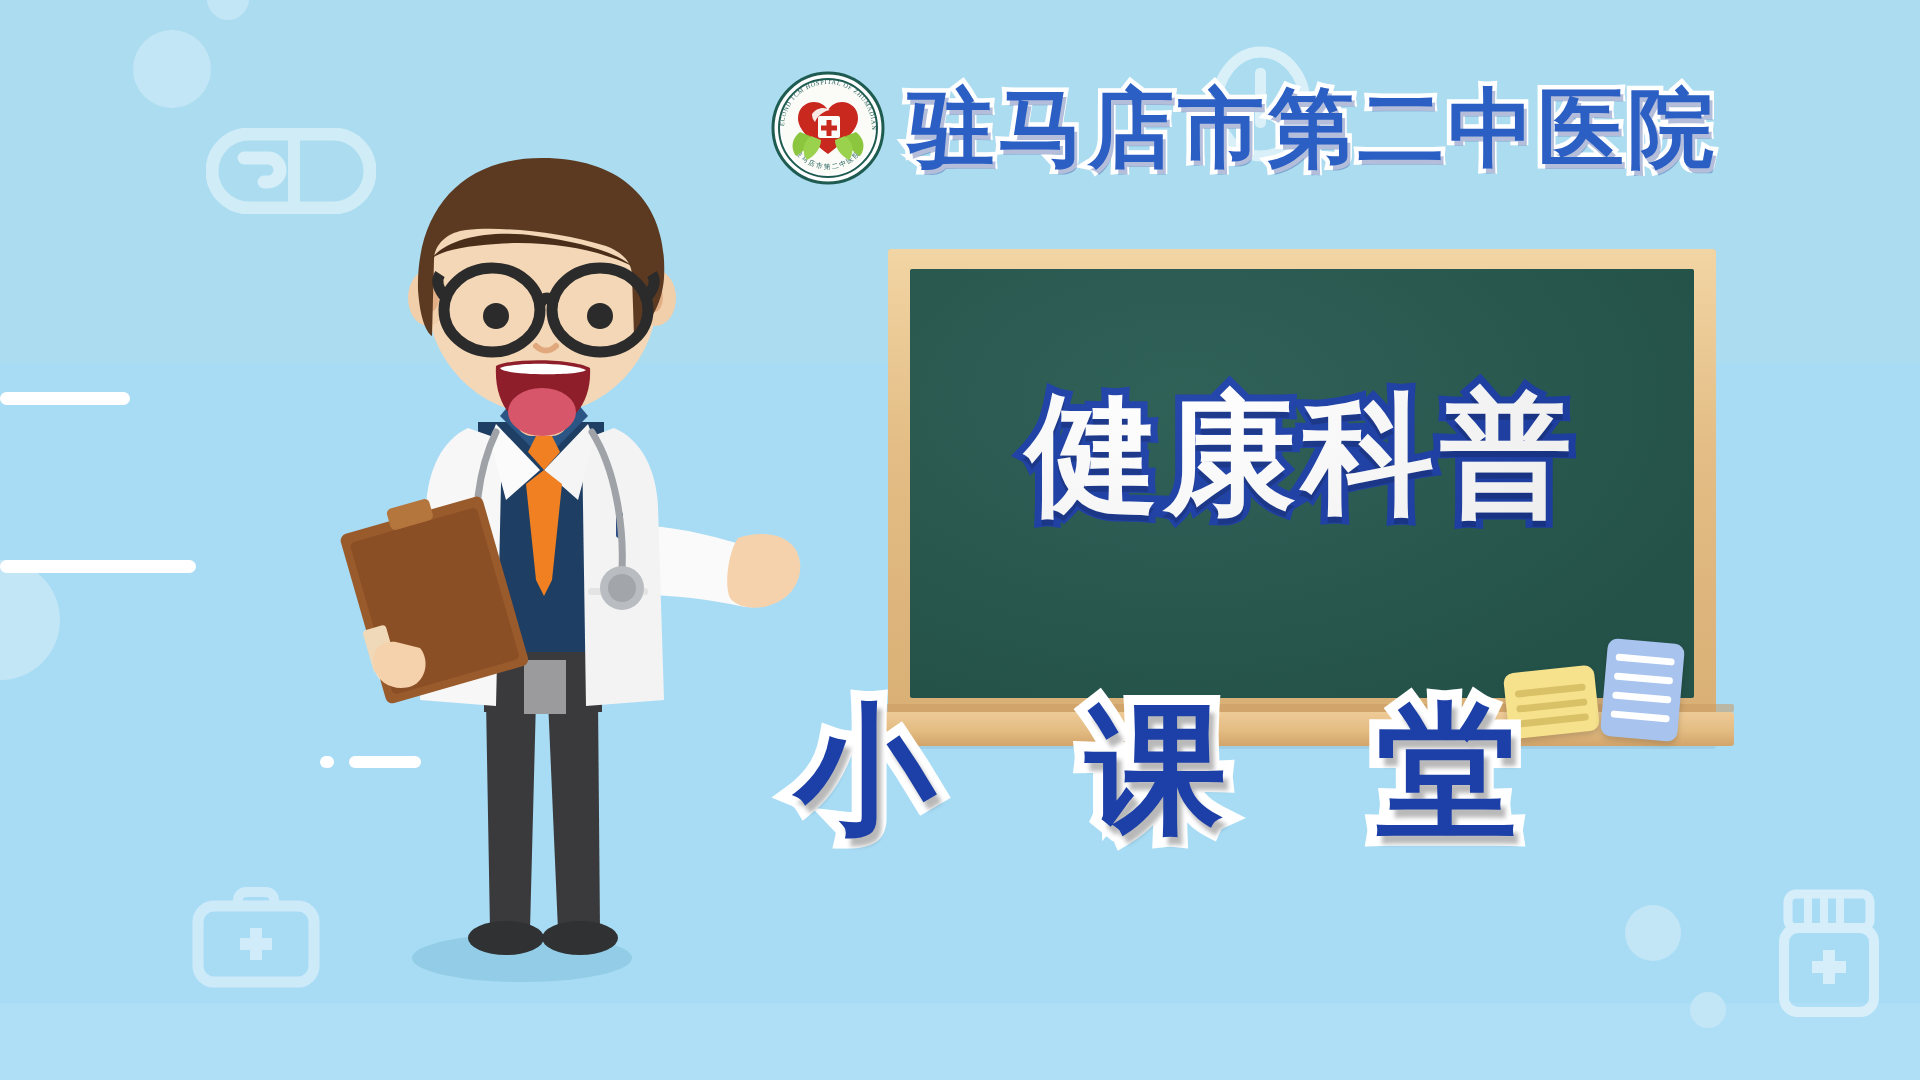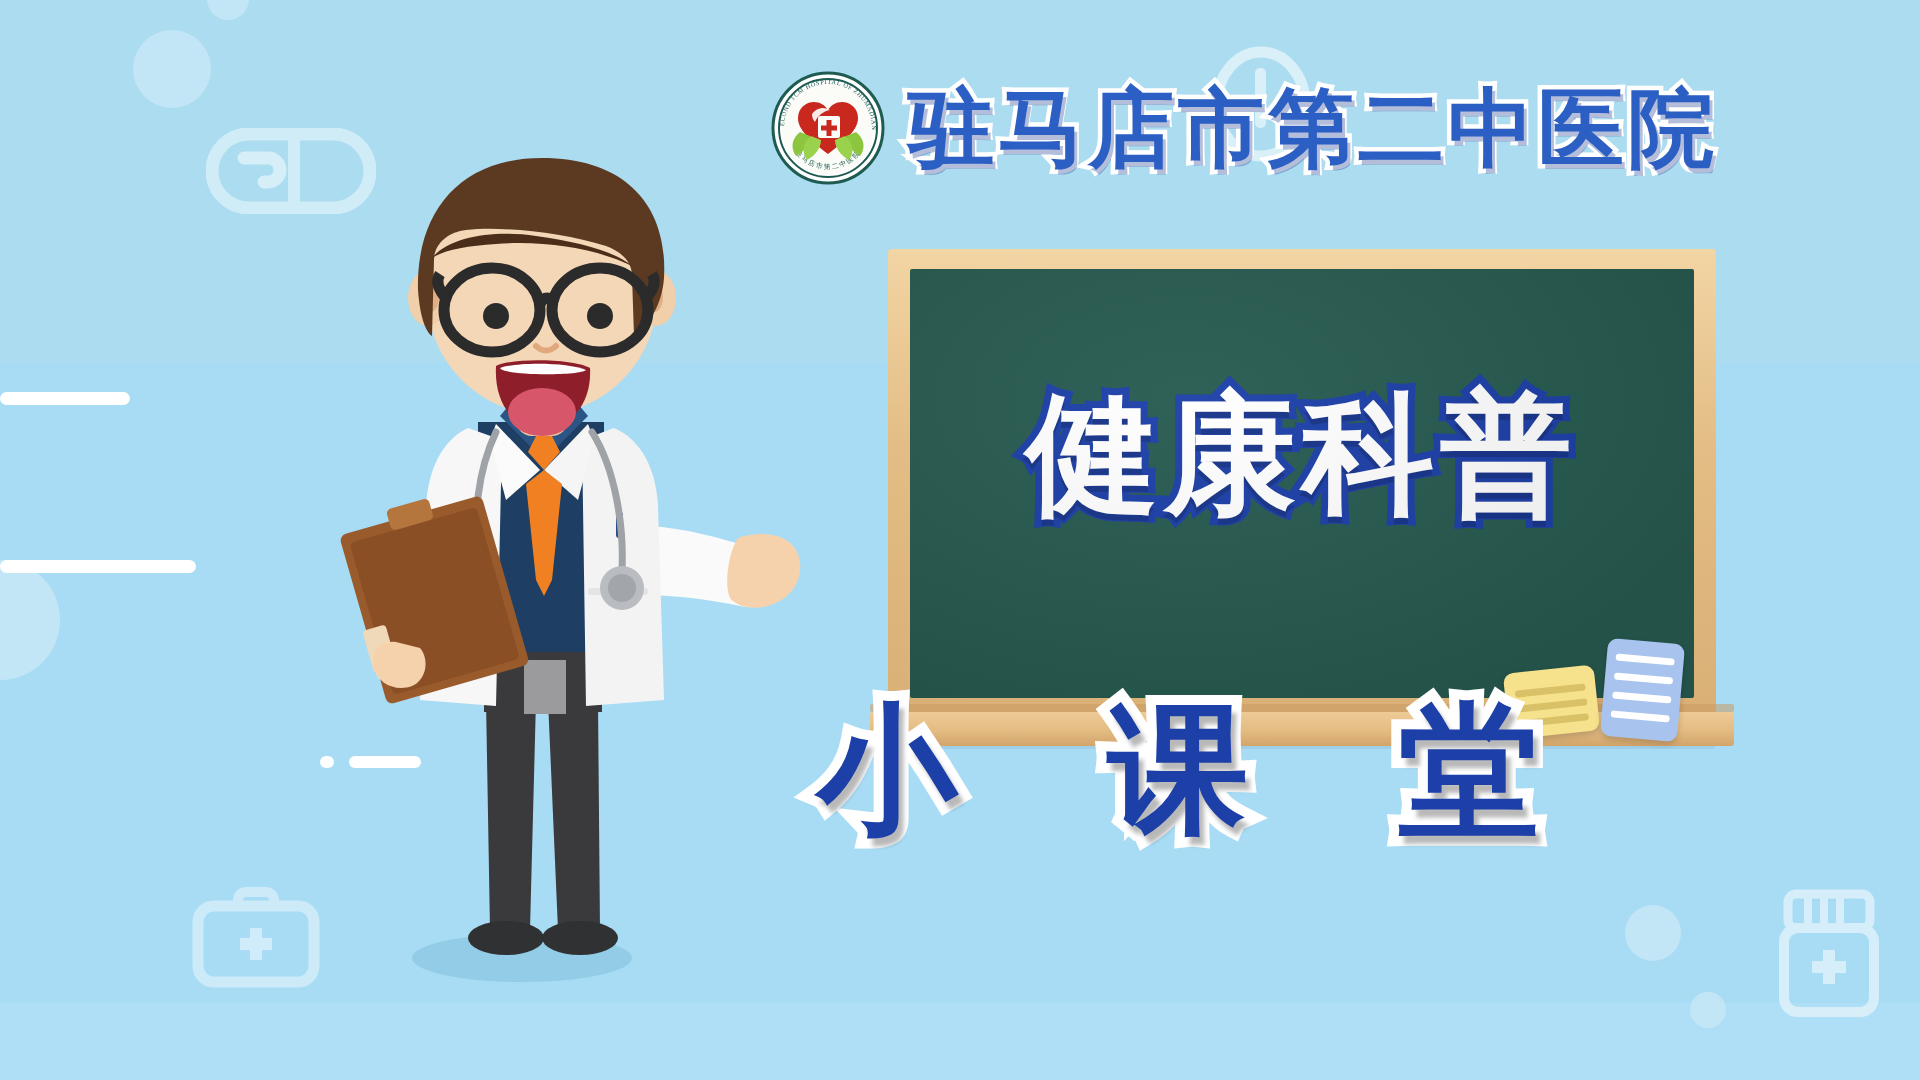--- a/index.html
+++ b/index.html
@@ -118,21 +118,20 @@
   #slogan{
     position:absolute;left:795px;top:700px;
     font-size:140px;line-height:1;
     font-weight:bold;
     letter-spacing:56px;
     color:#1C3FA8;
     -webkit-text-stroke:20px #FFFFFF;
     paint-order:stroke fill;
     text-shadow:5px 8px 4px rgba(0,0,0,.28);
     white-space:nowrap;
-    margin-left:22px;
   }
 
   
   #doctor{position:absolute;left:300px;top:140px;width:560px;height:850px;}
   #doctor svg{display:block;}
 </style>
 </head>
 <body>
 
 <div id="stage">

